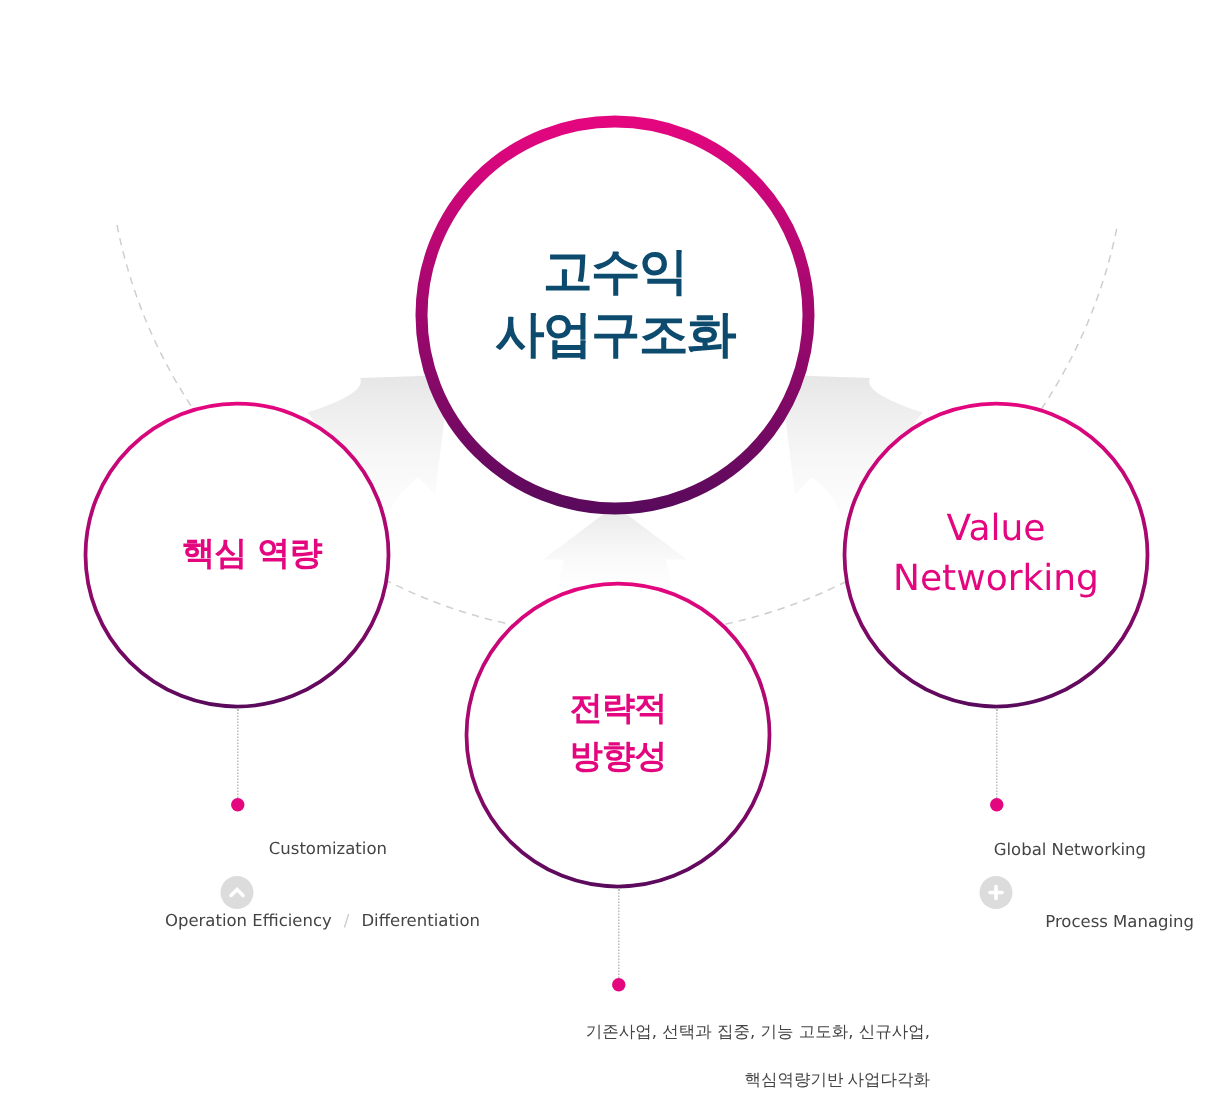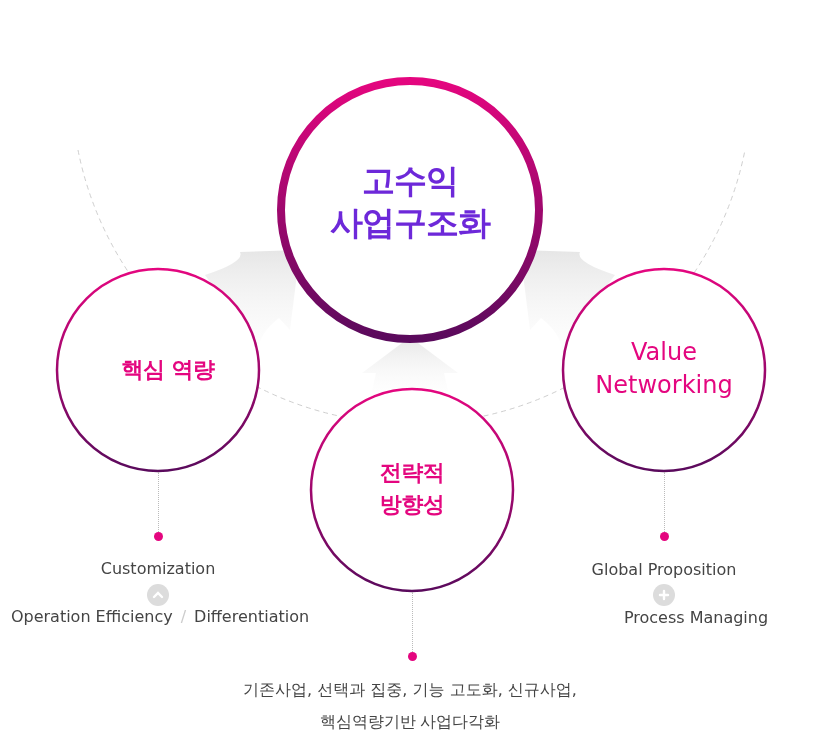--- a/index.html
+++ b/index.html
@@ -1,26 +1,26 @@
 <!DOCTYPE html>
 <html><head>
 <meta charset="utf-8">
 <style>
   html, body { margin: 0; padding: 0; background: #ffffff; }
   body { width: 820px; height: 733px; position: relative; overflow: hidden;
          font-family: "DejaVu Sans", "Liberation Sans", sans-serif; }
   #bg { position: absolute; left: 0; top: 0; width: 820px; height: 733px; }
   .circle-label { position: absolute; text-align: center; font-weight: bold; }
-  .center-label { left: 276px; top: 160px; width: 268px; color: #6d28d9;
+  .center-label { left: 276px; top: 160px; width: 268px; color: #0c4a6e;
                   font-size: 33px; line-height: 42px; letter-spacing: -1px; }
   .side-label { color: #e4067f; font-size: 22px; line-height: 32px; letter-spacing: -0.5px; }
   .left-label { left: 56px; top: 354px; width: 224px; }
   .right-label { left: 562px; top: 336px; width: 204px; font-weight: normal; font-size: 24px; line-height: 33px; letter-spacing: 0; }
   .mid-label { left: 310px; top: 457px; width: 204px; }
-  .item-text { position: absolute; color: #444444; font-size: 16px; text-align: center; white-space: nowrap; }
+  .item-text { position: absolute; color: #444444; font-size: 11px; text-align: right; white-space: nowrap; }
   .sep { color: #cccccc; margin: 0 8px; }
   .badge { position: absolute; width: 22px; height: 22px; border-radius: 50%; background: #dcdcdc;
            display: flex; align-items: center; justify-content: center; }
   .dot { position: absolute; width: 9px; height: 9px; border-radius: 50%; background: #e4067f; }
   .vline { position: absolute; width: 0; border-left: 1px dotted #bbbbbb; }
 </style>
 </head>
 <body>
 
 <svg id="bg" viewBox="0 0 820 733">
@@ -76,19 +76,19 @@
 <div class="dot" style="left:408px; top:652px;"></div>
 <div class="item-text" style="left:200px; top:680px; width:420px;">기존사업, 선택과 집중, 기능 고도화, 신규사업,</div>
 <div class="item-text" style="left:200px; top:712px; width:420px;font-family:Liberation Serif, serif;">핵심역량기반 사업다각화</div>
 
 <div class="circle-label side-label right-label">
   <div>Value</div>
   <div>Networking</div>
 </div>
 <div class="vline" style="left:664px; top:472px; height:62px;"></div>
 <div class="dot" style="left:660px; top:532px;"></div>
-<div class="item-text" style="left:564px; top:560px; width:200px;">Global Proposition</div>
+<div class="item-text" style="left:564px; top:560px; width:200px;">Global Networking</div>
 <div class="badge" style="left:653px; top:584px;">
   <svg width="12" height="12" viewBox="0 0 12 12">
       <path d="M6 2 V10 M2 6 H10" fill="none" stroke="#ffffff" stroke-width="2.4" stroke-linecap="round"></path>
     </svg>
 </div>
 <div class="item-text" style="left:596px; top:608px; width:200px;">Process Managing</div>
 
 </body></html>

